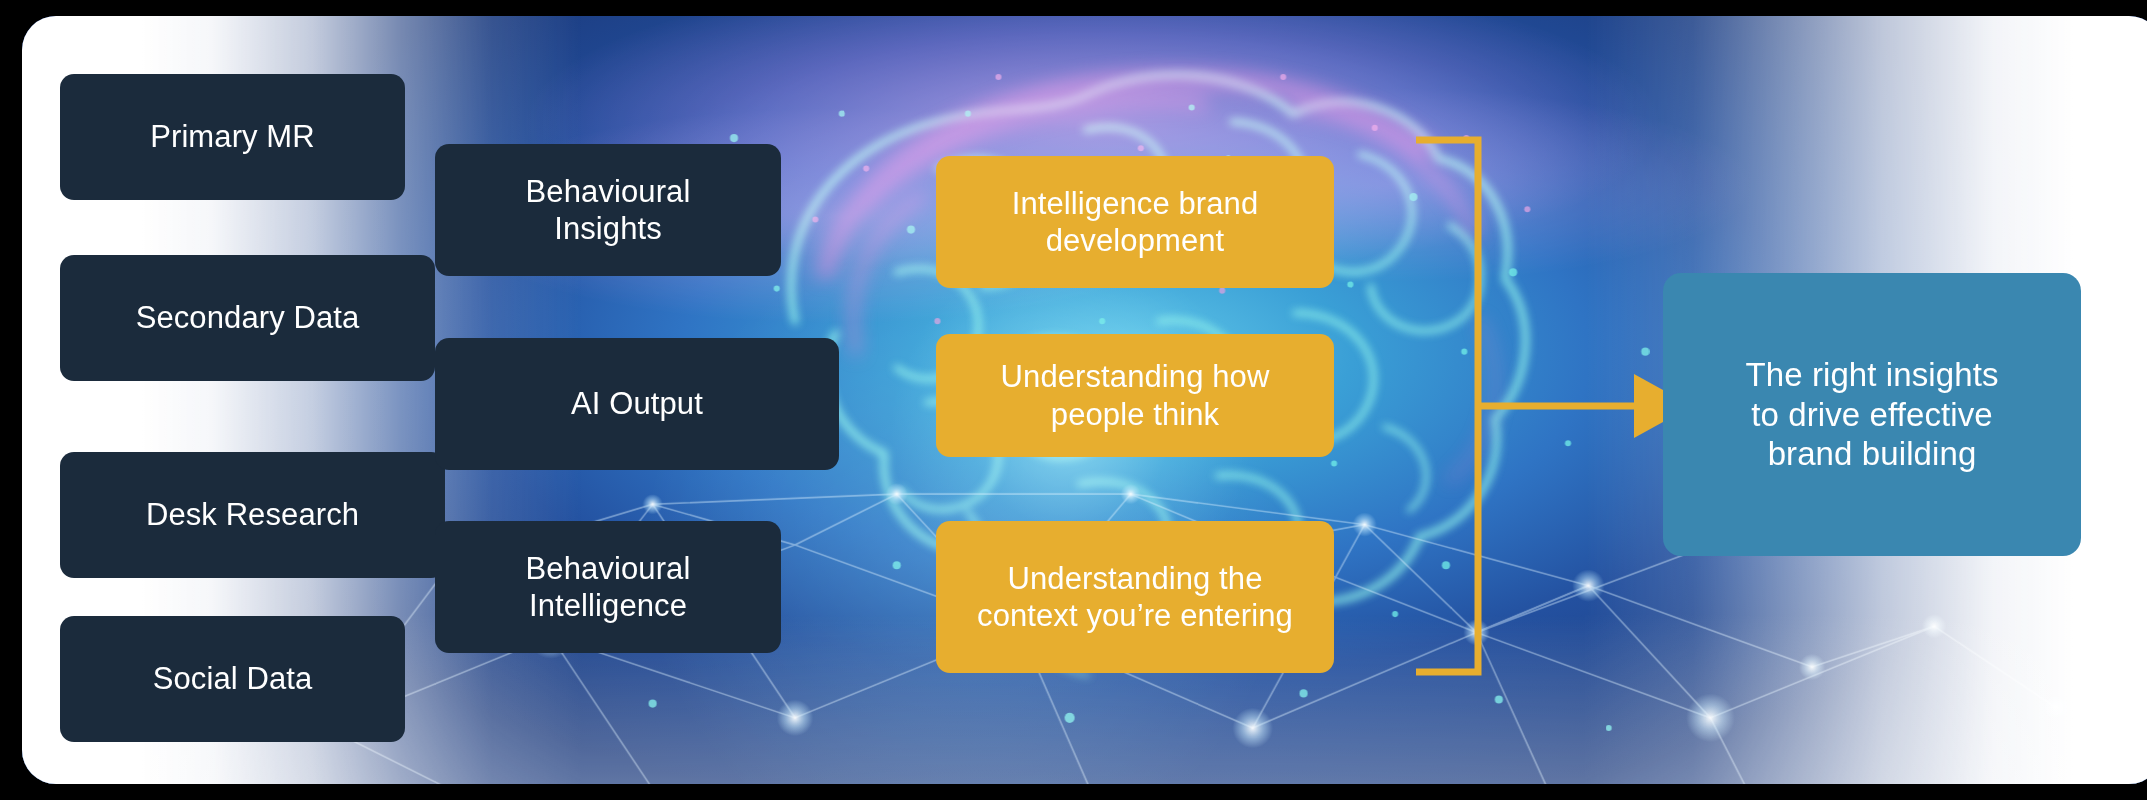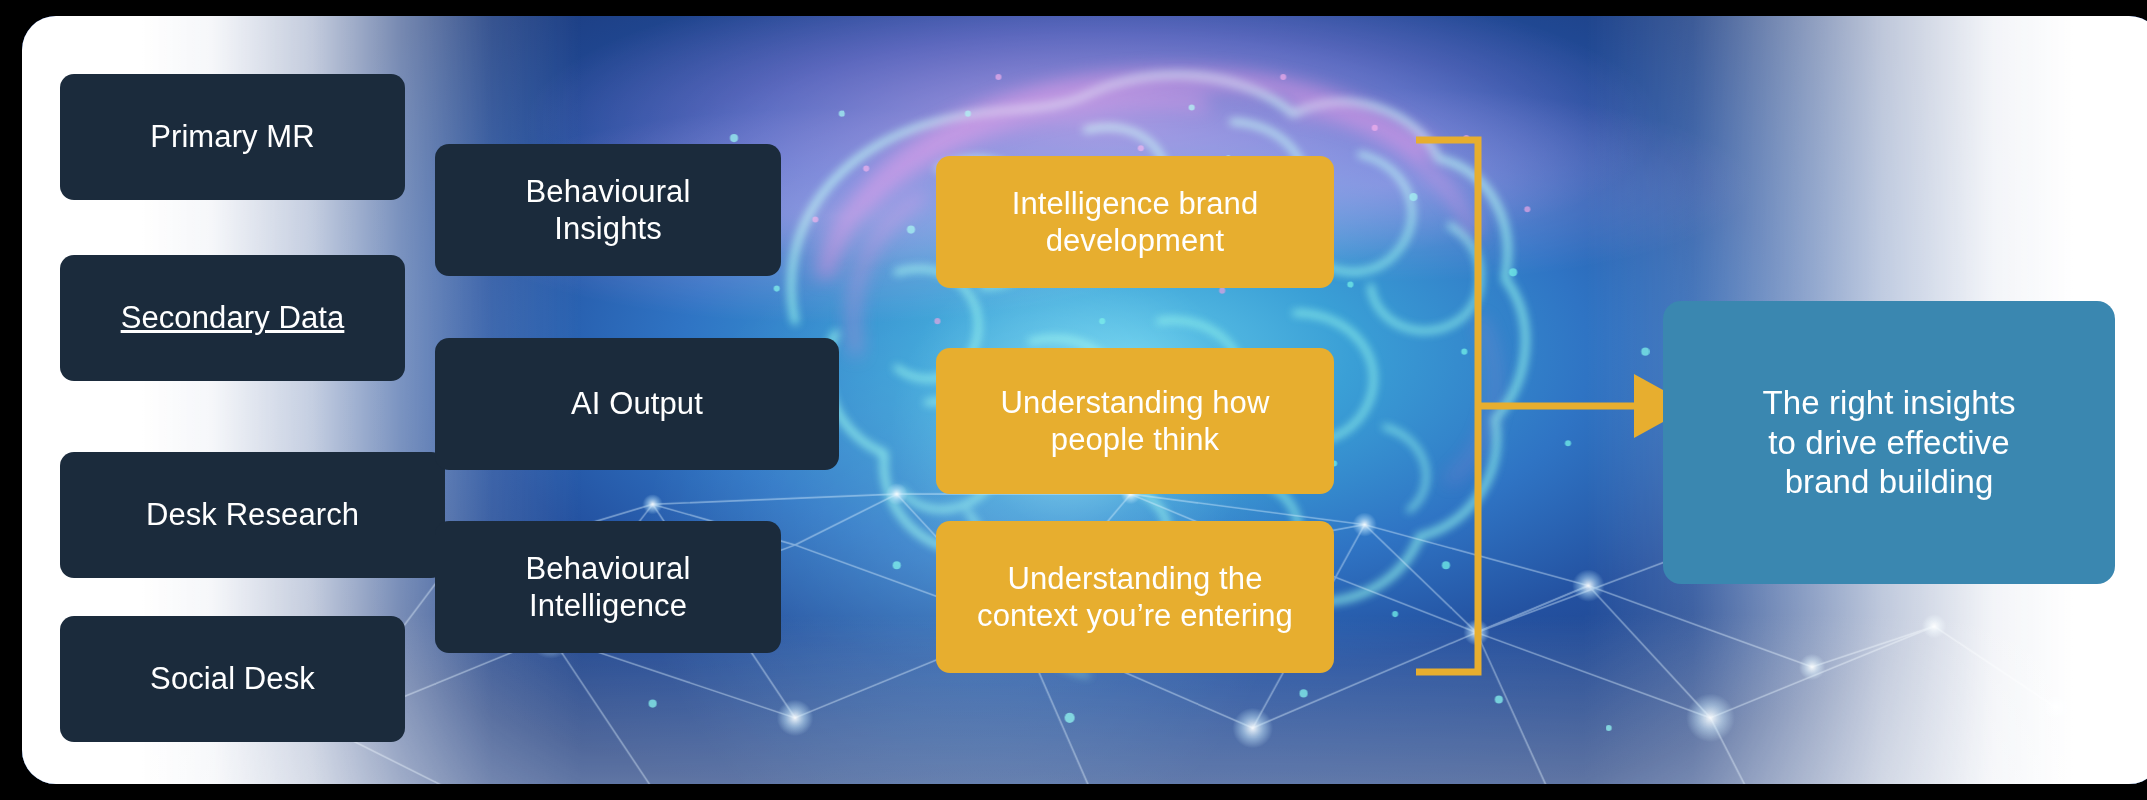--- a/index.html
+++ b/index.html
@@ -102,36 +102,36 @@
     font-size: 31px;
   }
   .card-teal {
     background: #3a87b0;
     border-radius: 18px;
     font-size: 33px;
   }
 
   
   #card-primary-mr      { left: 38px;  top: 58px;  width: 345px; height: 126px; }
-  #card-secondary-data  { left: 38px;  top: 239px; width: 345px; height: 126px; text-decoration: underline; }
+  #card-secondary-data  { left: 38px;  top: 239px; width: 375px; height: 126px; }
   #card-desk-research   { left: 38px;  top: 436px; width: 385px; height: 126px; }
   #card-social-data     { left: 38px;  top: 600px; width: 345px; height: 126px; }
 
   
   #card-behavioural-insights   { left: 413px; top: 128px; width: 346px; height: 132px; }
   #card-ai-output              { left: 413px; top: 322px; width: 404px; height: 132px; }
   #card-competitor-intelligence{ left: 413px; top: 505px; width: 346px; height: 132px; }
 
   
   #card-understanding-brand-development { left: 914px; top: 140px; width: 398px; height: 132px; }
-  #card-understanding-how-people-think  { left: 914px; top: 332px; width: 398px; height: 146px; }
+  #card-understanding-how-people-think  { left: 914px; top: 318px; width: 398px; height: 123px; }
   #card-understanding-context           { left: 914px; top: 505px; width: 398px; height: 152px; }
 
   
-  #card-right-insights { left: 1641px; top: 257px; width: 452px; height: 283px; margin-top: 28px; }
+  #card-right-insights { left: 1641px; top: 257px; width: 418px; height: 283px; }
 
   
   #bracket-arrow {
     position: absolute;
     left: 1390px;
     top: 120px;
     width: 420px;
     height: 540px;
     overflow: visible;
   }
@@ -278,21 +278,21 @@
 
   <div class="bg-layer" id="bg-magenta"></div>
   <div class="bg-layer" id="bg-glow"></div>
   <div class="bg-layer" id="bg-fade-left"></div>
   <div class="bg-layer" id="bg-fade-right"></div>
   <div class="bg-layer" id="bg-fade-bottom"></div>
 
   <div class="card card-dark" id="card-primary-mr">Primary MR</div>
   <div class="card card-dark" id="card-secondary-data">Secondary Data</div>
   <div class="card card-dark" id="card-desk-research">Desk Research</div>
-  <div class="card card-dark" id="card-social-data">Social Desk</div>
+  <div class="card card-dark" id="card-social-data">Social Data</div>
 
   <div class="card card-dark" id="card-behavioural-insights">Behavioural
 Insights</div>
   <div class="card card-dark" id="card-ai-output">AI Output</div>
   <div class="card card-dark" id="card-competitor-intelligence">Behavioural
 Intelligence</div>
 
   <div class="card card-amber" id="card-understanding-brand-development">Intelligence brand
 development</div>
   <div class="card card-amber" id="card-understanding-how-people-think">Understanding how

